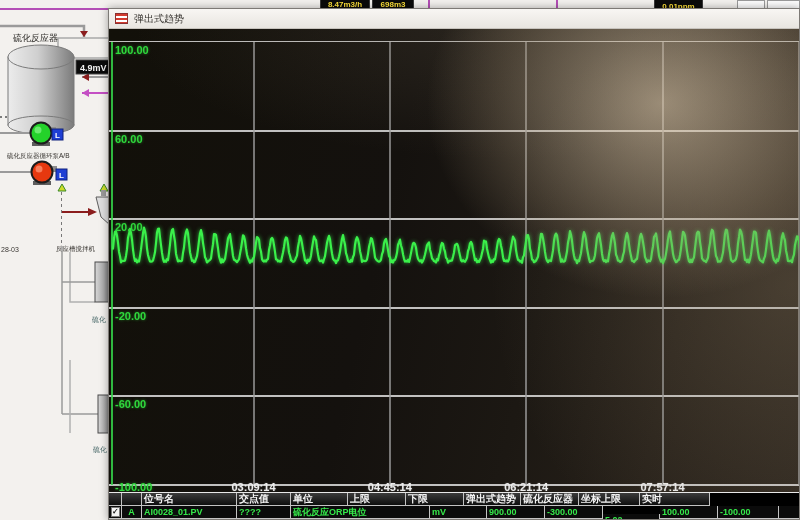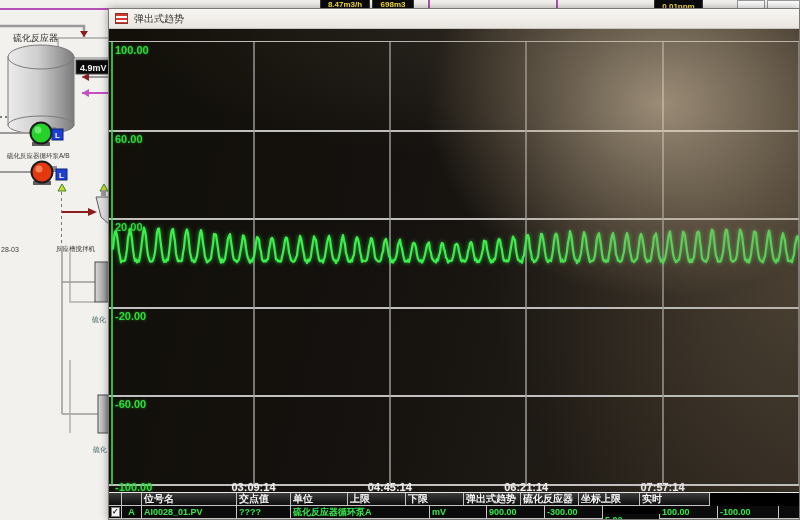--- a/index.html
+++ b/index.html
@@ -262,21 +262,21 @@
           <div class="tcell thead" style="width: 61px;">坐标上限</div>
           <div class="tcell thead" style="width: 70px;">实时</div>
         </div>
         <div class="trow">
           <div class="tcell tval" style="width: 13px;">
             <div class="chk">✓</div>
           </div>
           <div class="tcell tval curvecell" style="width: 20px;">A</div>
           <div class="tcell tval" style="width: 95px;">AI0028_01.PV</div>
           <div class="tcell tval" style="width: 54px;">????</div>
-          <div class="tcell tval" style="width: 139px;">硫化反应器循环泵A</div>
+          <div class="tcell tval" style="width: 139px;">硫化反应ORP电位</div>
           <div class="tcell tval" style="width: 57px;">mV</div>
           <div class="tcell tval" style="width: 58px;">900.00</div>
           <div class="tcell tval" style="width: 58px;">-300.00</div>
           <div class="tcell tval" style="width: 57px; margin-top: 8px;">5.02</div>
           <div class="tcell tval" style="width: 58px;">100.00</div>
           <div class="tcell tval" style="width: 61px;">-100.00</div>
           <div class="tcell tval" style="width: 70px;"></div>
         </div>
       </div>
   </div>

